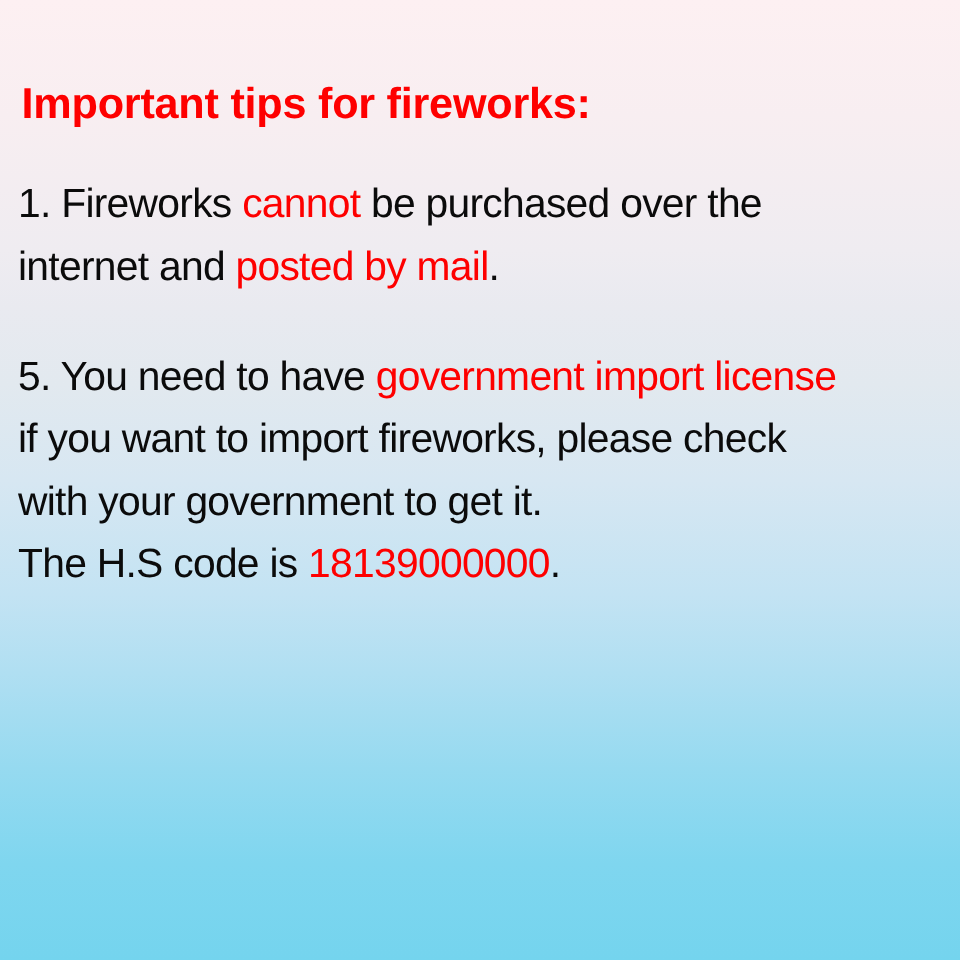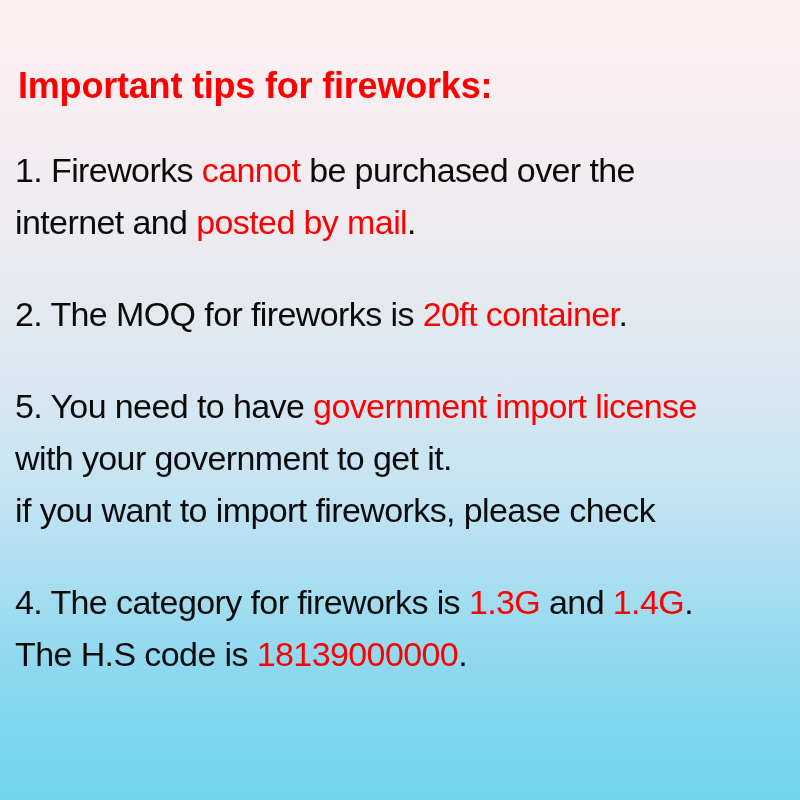--- a/index.html
+++ b/index.html
@@ -72,21 +72,19 @@
 </head>
 <body>
 
 <div id="poster">
 
   <h1 class="title">Important tips for fireworks:</h1>
 
   <div class="tips-list">
       <p class="tip first"><span>1. Fireworks </span><span class="em">cannot</span><span> be purchased over the</span></p>
       <p class="tip" style="margin-top: 0px;"><span>internet and </span><span class="em">posted by mail</span><span>.</span></p>
-      <p class="tip"><span>2. The MOQ for fireworks is </span><span class="em">20ft container</span><span>.</span></p>
       <p class="tip"><span>5. You need to have </span><span class="em">government import license</span></p>
+      <p class="tip" style="margin-top: 0px;"><span>if you want to import fireworks, please check</span></p>
       <p class="tip" style="margin-top: 0px;"><span>with your government to get it.</span></p>
-      <p class="tip" style="margin-top: 0px;"><span>if you want to import fireworks, please check</span></p>
-      <p class="tip"><span>4. The category for fireworks is </span><span class="em">1.3G</span><span> and </span><span class="em">1.4G</span><span>.</span></p>
       <p class="tip" style="margin-top: 0px;"><span>The H.S code is </span><span class="em">18139000000</span><span>.</span></p>
     </div>
 
 </div>
 
 </body></html>

